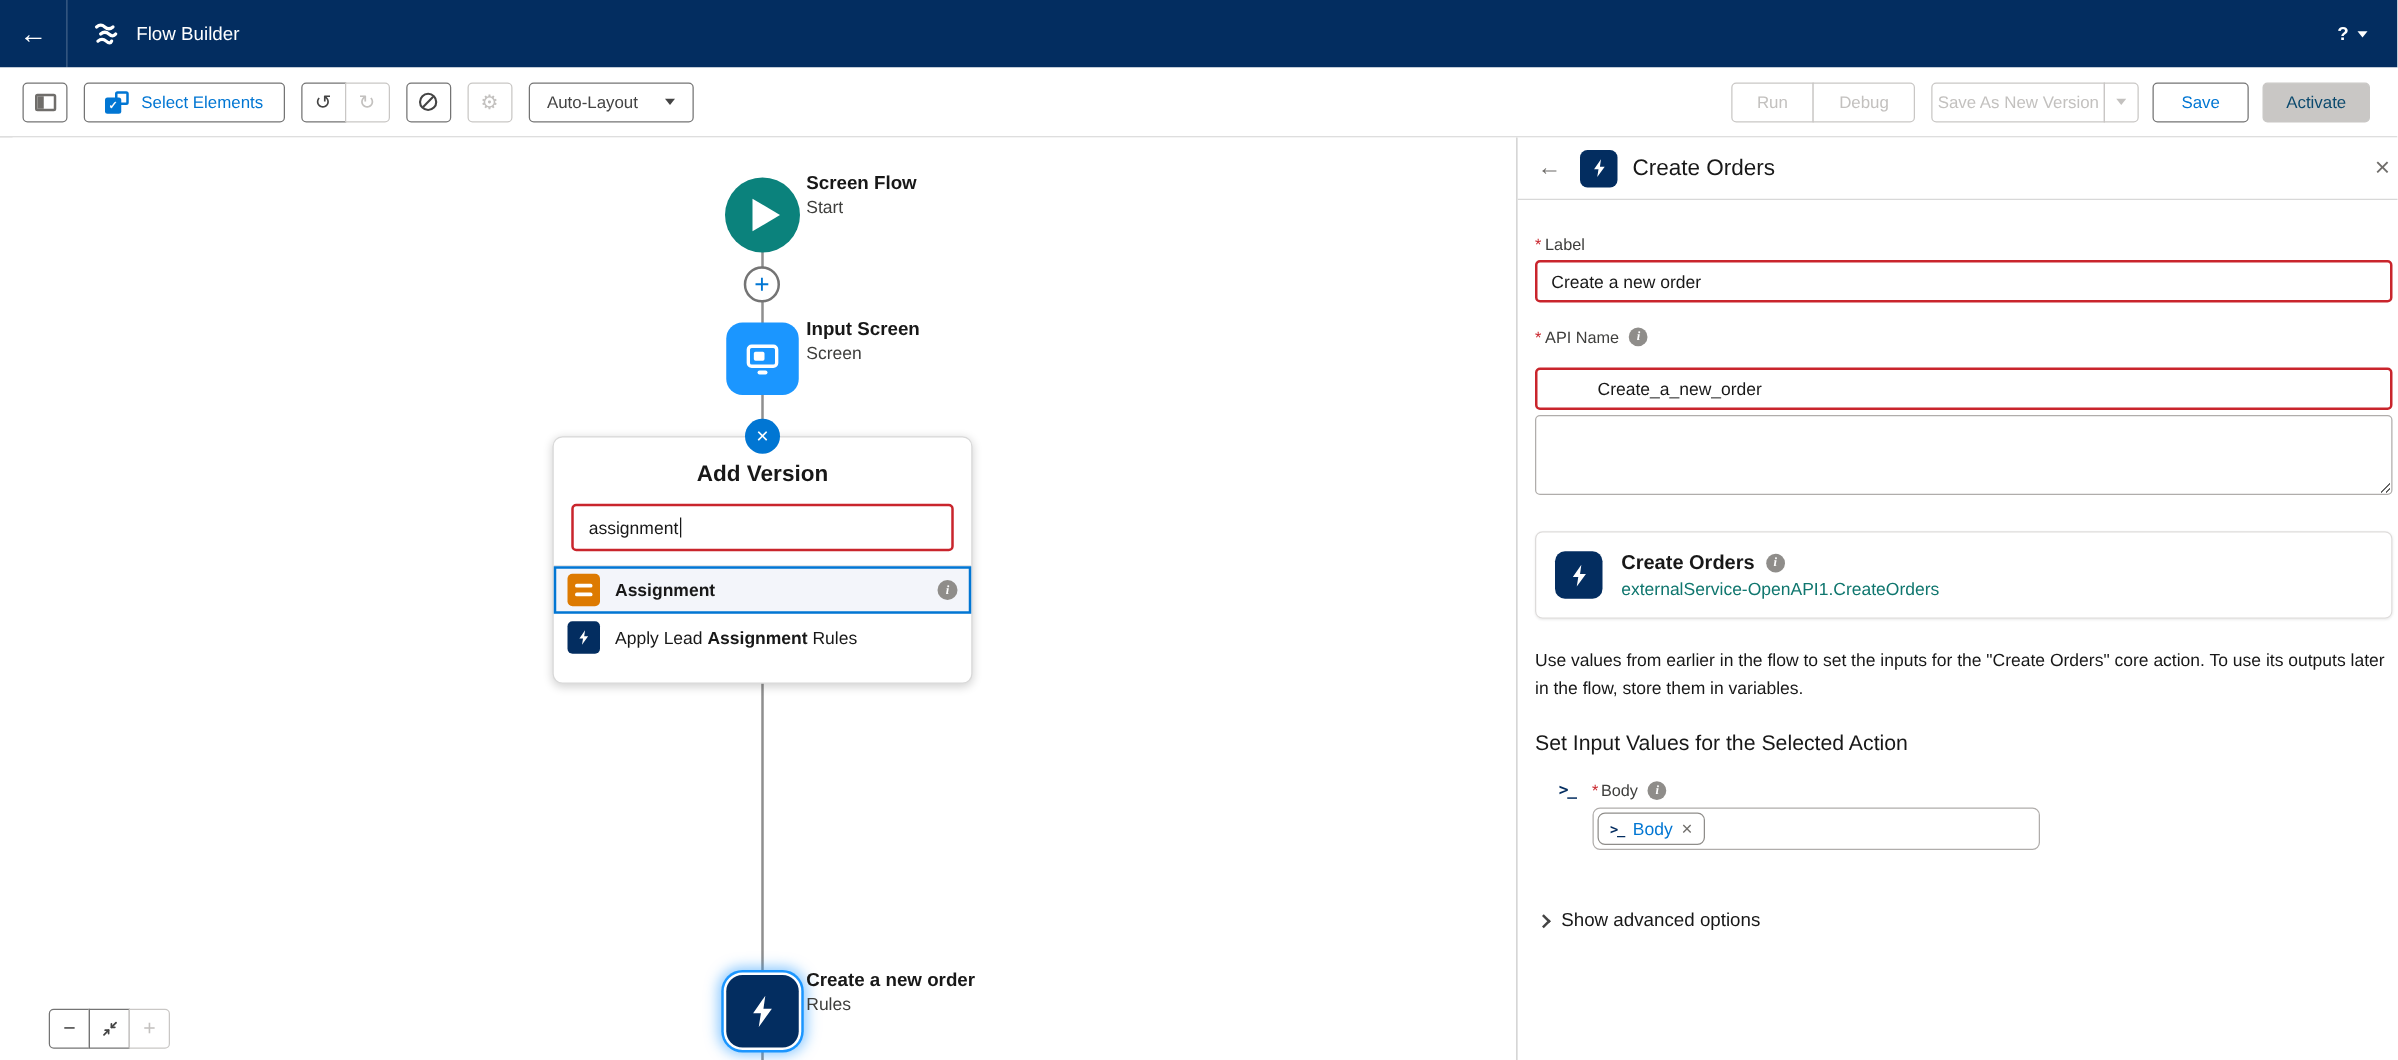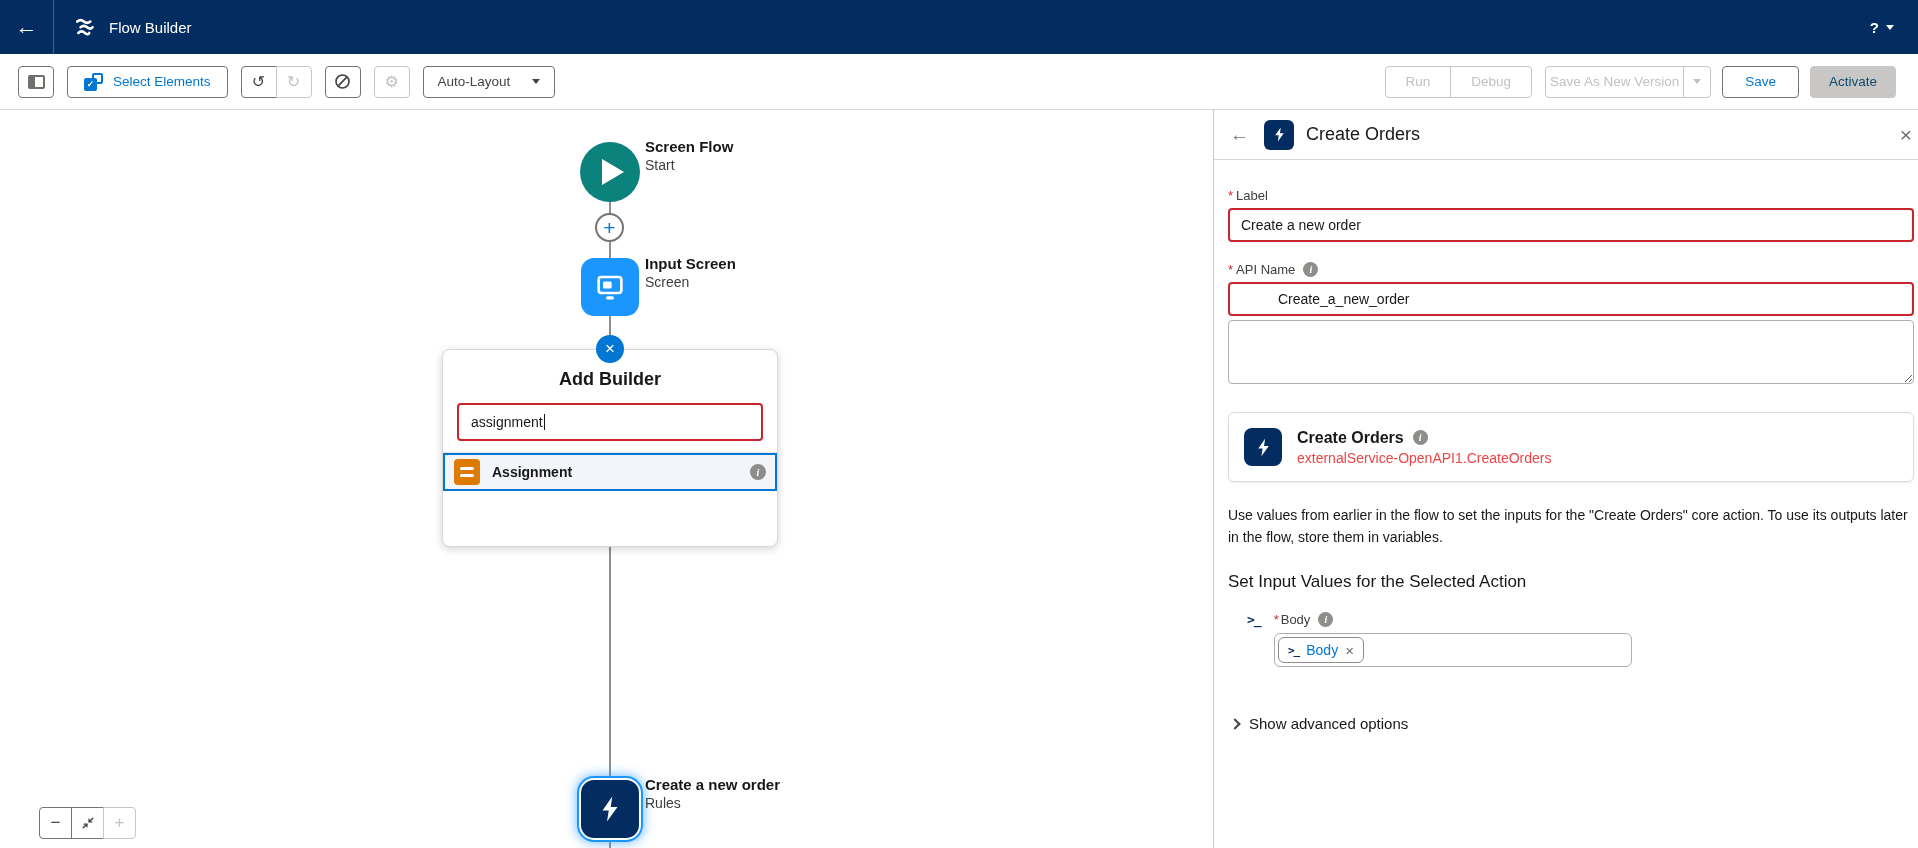--- a/index.html
+++ b/index.html
@@ -90,30 +90,30 @@
   .panel-title { font-size:18px; color:#181818; margin-left:12px; }
   .panel-close { margin-left:auto; color:#706e6b; font-size:21px; line-height:1; cursor:pointer; }
   .panel-body { padding:0 14px; }
   .fld-label { font-size:13px; color:#3e3e3c; }
   .req { color:#c9252c; margin-right:3px; }
   .inp { width:100%; height:34px; border:2px solid #c9252c; border-radius:4px; font-size:14px; color:#181818; padding:0 11px; font-family:"Liberation Sans", sans-serif; outline:none; background:#fff; }
   .lbl1 { margin-top:28px; }
   .inp1 { margin-top:5px; }
   .lbl2 { margin-top:20px; display:flex; align-items:center; }
   .lbl2 .info-badge { width:15px; height:15px; margin-left:8px; }
-  .inp2 { margin-top:5px;padding-left:48px; }
+  .inp2 { margin-top:17px;padding-left:48px; }
   .lbl3 { margin-top:18px; }
   .desc-ta { margin-top:4px; width:100%; height:64px; border:1px solid #b0adab; border-radius:4px; resize:both; font-family:"Liberation Sans", sans-serif; font-size:14px; padding:6px 10px; outline:none; }
   .action-card { margin-top:24px; height:70px; border:1px solid #dddbda; border-radius:6px; box-shadow:0 1px 2px rgba(0,0,0,.08); display:flex; align-items:center; padding:0 15px; }
   .card-icon { width:38px; height:38px; border-radius:8px; background:#032d60; display:flex; align-items:center; justify-content:center; flex:0 0 auto; }
   .card-text { margin-left:15px; }
   .card-title-row { display:flex; align-items:center; }
   .card-title { font-size:16px; font-weight:bold; color:#181818; }
   .card-title-row .info-badge { margin-left:9px; width:15px; height:15px; }
-  .card-sub { font-size:14px; color:#ef4444; margin-top:3px; }
+  .card-sub { font-size:14px; color:#0f766e; margin-top:3px; }
   .help-text { margin-top:22px; font-size:14px; color:#181818; line-height:22px; }
   .section-title { margin-top:24px; font-size:17px; color:#181818; }
   .body-label-row { margin-top:20px; margin-left:19px; display:flex; align-items:center; }
   .prompt-icon { font-family:"DejaVu Sans Mono", monospace; font-weight:bold; color:#032d60; font-size:13px; letter-spacing:-1px; }
   .body-label-row .fld-label { margin-left:13px; }
   .body-label-row .req { margin-right:2px; }
   .body-label-row .info-badge { width:15px; height:15px; margin-left:8px; }
   .body-input { margin-top:6px; margin-left:46px; width:358px; height:34px; border:1px solid #b0adab; border-radius:6px; display:flex; align-items:center; padding:0 3px; cursor:text; }
   .pill { height:26px; border:1px solid #8f8d8a; border-radius:6px; display:inline-flex; align-items:center; padding:0 9px; cursor:pointer; }
   .pill .prompt-icon { font-size:11px; }
@@ -240,33 +240,41 @@
       <div class="node-label" style="top:144px;">
         <div class="t">Input Screen</div>
         <div class="s">Screen</div>
       </div>
 
       <div class="x-circle">
         <span>×</span>
       </div>
 
       <div class="popup">
-        <div class="popup-title">Add Builder</div>
+        <div class="popup-title">Add Version</div>
         <div class="popup-search">
           <span>assignment</span>
             <span class="caret-bar"></span>
         </div>
         <div class="popup-list">
           <div class="result-row selected">
             <span class="ricon orange">
                 <i></i>
                 <i></i>
               </span>
             <span class="txt" style="font-weight:bold;">Assignment</span>
             <span class="info-badge row-info">i</span>
+          </div>
+          <div class="result-row">
+            <span class="ricon navy">
+              <svg width="14" height="14" viewBox="0 0 24 24">
+                  <path d="M13.8 2 L6 13.2 H11 L9.6 22 L18 10.4 H12.6 Z" fill="#fff"></path>
+                </svg>
+            </span>
+            <span class="txt"><span>Apply Lead </span><b>Assignment</b><span> Rules</span></span>
           </div>
         </div>
       </div>
 
       <div class="action-node">
         <svg width="30" height="30" viewBox="0 0 24 24">
           <path d="M13.8 2 L6 13.2 H11 L9.6 22 L18 10.4 H12.6 Z" fill="#fff"></path>
         </svg>
       </div>
       <div class="node-label" style="top:665px;">

